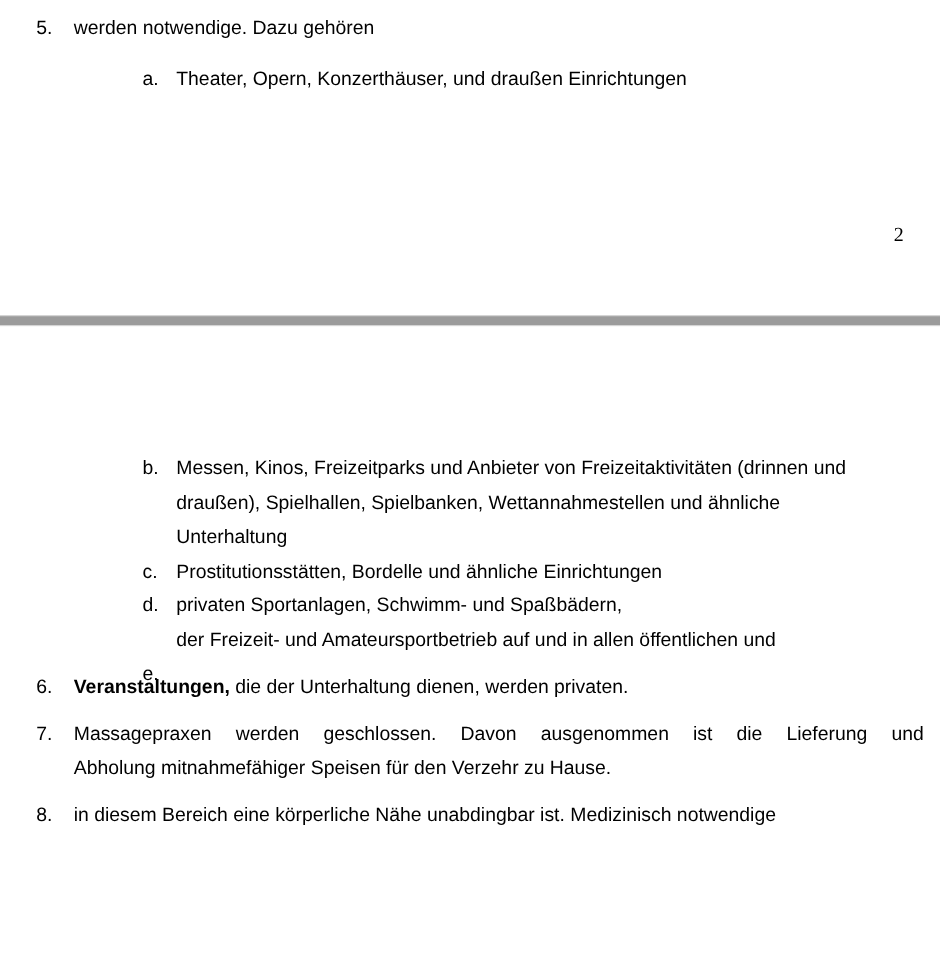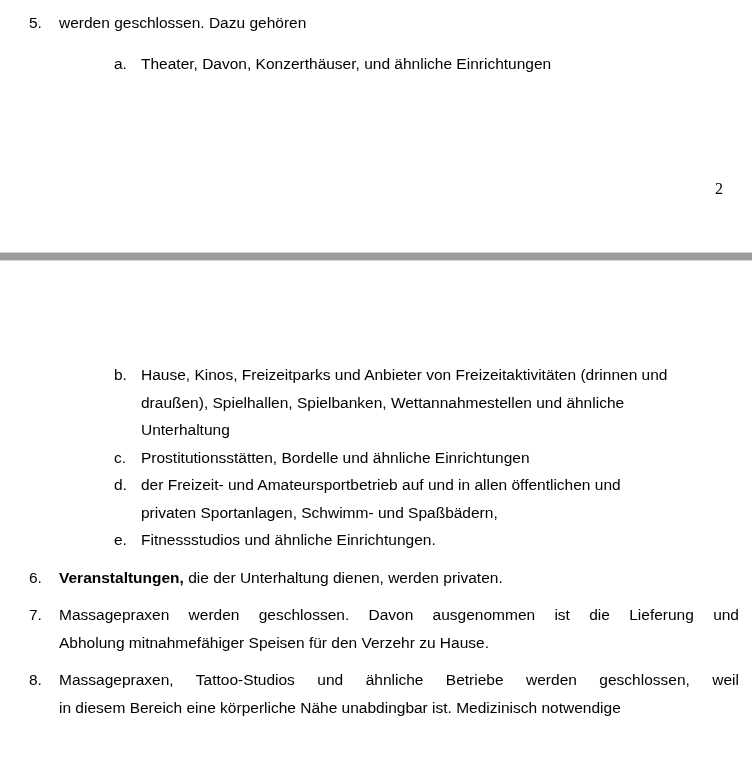--- a/index.html
+++ b/index.html
@@ -69,80 +69,76 @@
 </head>
 <body style="background: rgb(255, 255, 255); color: rgb(0, 0, 0);">
 
 <div class="viewer">
 
   <div class="page page-1">
     <div class="content">
         <div class="item item-numbered">
           <span class="marker">5.</span>
           <div class="lines">
-            <div class="line"><span>werden geschlossen. Dazu gehören</span></div>
+            <div class="line"><span>werden notwendige. Dazu gehören</span></div>
           </div>
         </div>
         <div class="item item-lettered">
           <span class="marker">a.</span>
           <div class="lines">
-            <div class="line"><span>Theater, Davon, Konzerthäuser, und ähnliche Einrichtungen</span></div>
+            <div class="line"><span>Theater, Opern, Konzerthäuser, und draußen Einrichtungen</span></div>
           </div>
         </div>
       </div>
     <div class="page-num">2</div>
   </div>
 
   <div class="separator" style="background: rgb(155, 155, 155); border-top-color: rgb(212, 212, 212); border-bottom-color: rgb(212, 212, 212);"></div>
 
   <div class="page page-2">
     <div class="content">
         <div class="item item-lettered">
           <span class="marker">b.</span>
           <div class="lines">
-            <div class="line"><span>Hause, Kinos, Freizeitparks und Anbieter von Freizeitaktivitäten (drinnen und</span></div>
+            <div class="line"><span>Messen, Kinos, Freizeitparks und Anbieter von Freizeitaktivitäten (drinnen und</span></div>
             <div class="line"><span>draußen), Spielhallen, Spielbanken, Wettannahmestellen und ähnliche</span></div>
             <div class="line"><span>Unterhaltung</span></div>
           </div>
         </div>
         <div class="item item-lettered">
           <span class="marker">c.</span>
           <div class="lines">
             <div class="line"><span>Prostitutionsstätten, Bordelle und ähnliche Einrichtungen</span></div>
           </div>
         </div>
         <div class="item item-lettered">
           <span class="marker">d.</span>
           <div class="lines">
+            <div class="line"><span>privaten Sportanlagen, Schwimm- und Spaßbädern,</span></div>
             <div class="line"><span>der Freizeit- und Amateursportbetrieb auf und in allen öffentlichen und</span></div>
-            <div class="line"><span>privaten Sportanlagen, Schwimm- und Spaßbädern,</span></div>
           </div>
         </div>
         <div class="item item-lettered">
           <span class="marker">e.</span>
-          <div class="lines">
-            <div class="line"><span>Fitnessstudios und ähnliche Einrichtungen.</span></div>
-          </div>
         </div>
         <div class="item item-numbered">
           <span class="marker">6.</span>
           <div class="lines">
             <div class="line"><span class="bold">Veranstaltungen,</span><span> die der Unterhaltung dienen, werden privaten.</span></div>
           </div>
         </div>
         <div class="item item-numbered">
           <span class="marker">7.</span>
           <div class="lines">
             <div class="line stretch"><span>Massagepraxen werden geschlossen. Davon ausgenommen ist die Lieferung und</span></div>
             <div class="line"><span>Abholung mitnahmefähiger Speisen für den Verzehr zu Hause.</span></div>
           </div>
         </div>
         <div class="item item-numbered">
           <span class="marker">8.</span>
           <div class="lines">
-            <div class="line stretch"><span>Massagepraxen, Tattoo-Studios und ähnliche Betriebe werden geschlossen, weil</span></div>
             <div class="line"><span>in diesem Bereich eine körperliche Nähe unabdingbar ist. Medizinisch notwendige</span></div>
           </div>
         </div>
       </div>
   </div>
 
 </div>
 
 </body></html>

